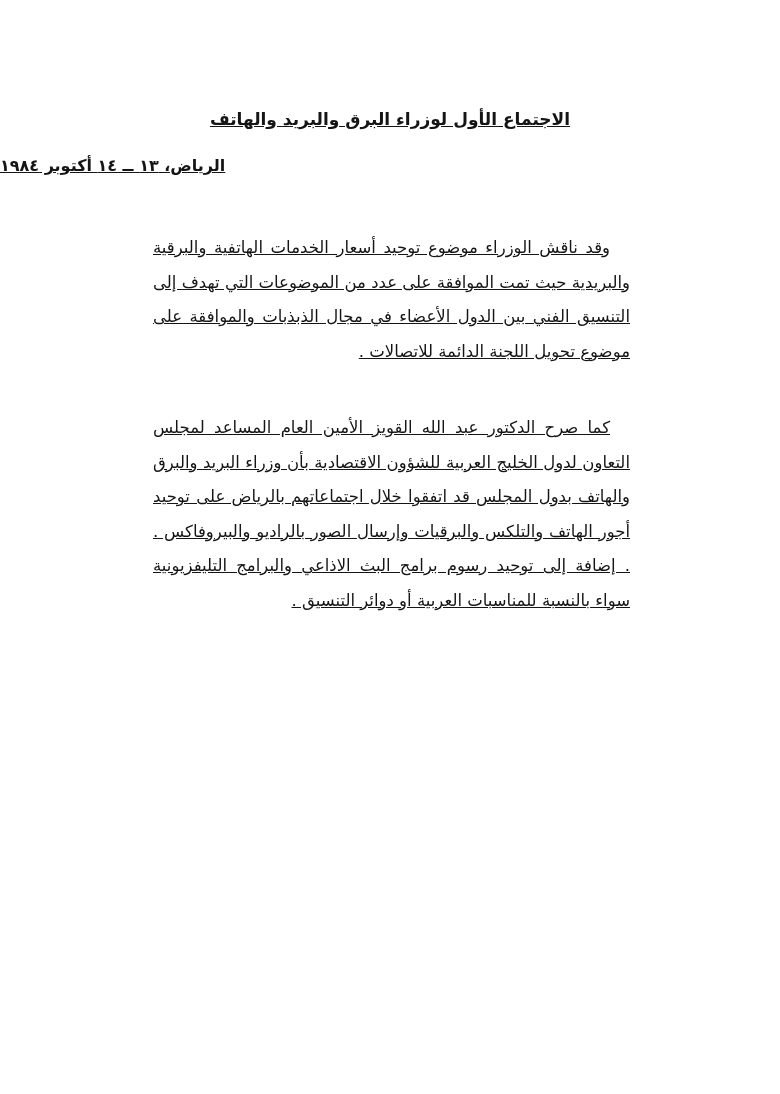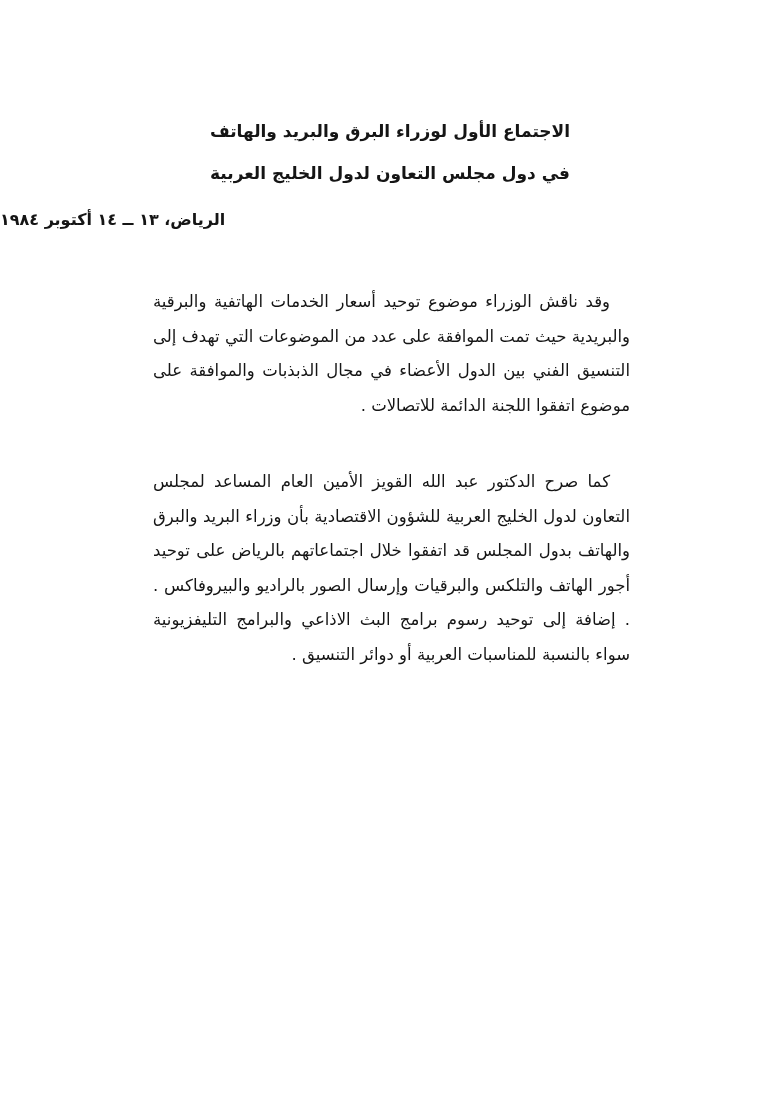--- a/index.html
+++ b/index.html
@@ -5,25 +5,26 @@
   * { box-sizing: border-box; }
   html, body {
     margin: 0;
     padding: 0;
     background: #ffffff;
   }
   .page {
     position: relative;
     width: 780px;
     height: 952px;
-    margin: 12px auto;
+    margin: 0 auto;
     background: #ffffff;
     overflow: hidden;
     font-family: "DejaVu Sans", sans-serif;
     color: #151515;
+    text-decoration: underline;
   }
   .title-block {
     padding-top: 98px;
     text-align: center;
     direction: rtl;
     font-weight: bold;
     font-size: 17px;
     line-height: 42px;
     letter-spacing: 0.2px;
   }
@@ -60,25 +61,24 @@
     color: #111;
   }
 </style>
 </head>
 <body>
 
 <div class="page">
 
   <div class="title-block">
     <div>الاجتماع الأول لوزراء البرق والبريد والهاتف</div>
-    <div>في دول مجلس التعاون لدول الخليج العربية</div>
   </div>
 
   <div class="dateline">الرياض، ١٣ ــ ١٤ أكتوبر ١٩٨٤</div>
 
   <div class="body-text">
-    <p class="para">وقد ناقش الوزراء موضوع توحيد أسعار الخدمات الهاتفية والبرقية والبريدية حيث تمت الموافقة على عدد من الموضوعات التي تهدف إلى التنسيق الفني بين الدول الأعضاء في مجال الذبذبات والموافقة على موضوع اتفقوا اللجنة الدائمة للاتصالات .</p>
+    <p class="para">وقد ناقش الوزراء موضوع توحيد أسعار الخدمات الهاتفية والبرقية والبريدية حيث تمت الموافقة على عدد من الموضوعات التي تهدف إلى التنسيق الفني بين الدول الأعضاء في مجال الذبذبات والموافقة على موضوع تحويل اللجنة الدائمة للاتصالات .</p>
     <p class="para para-gap">كما صرح الدكتور عبد الله القويز الأمين العام المساعد لمجلس التعاون لدول الخليج العربية للشؤون الاقتصادية بأن وزراء البريد والبرق والهاتف بدول المجلس قد اتفقوا خلال اجتماعاتهم بالرياض على توحيد أجور الهاتف والتلكس والبرقيات وإرسال الصور بالراديو والبيروفاكس . . إضافة إلى توحيد رسوم برامج البث الاذاعي والبرامج التليفزيونية سواء بالنسبة للمناسبات العربية أو دوائر التنسيق .</p>
   </div>
 
   <div class="page-number">١</div>
 
 </div>
 
 </body></html>

